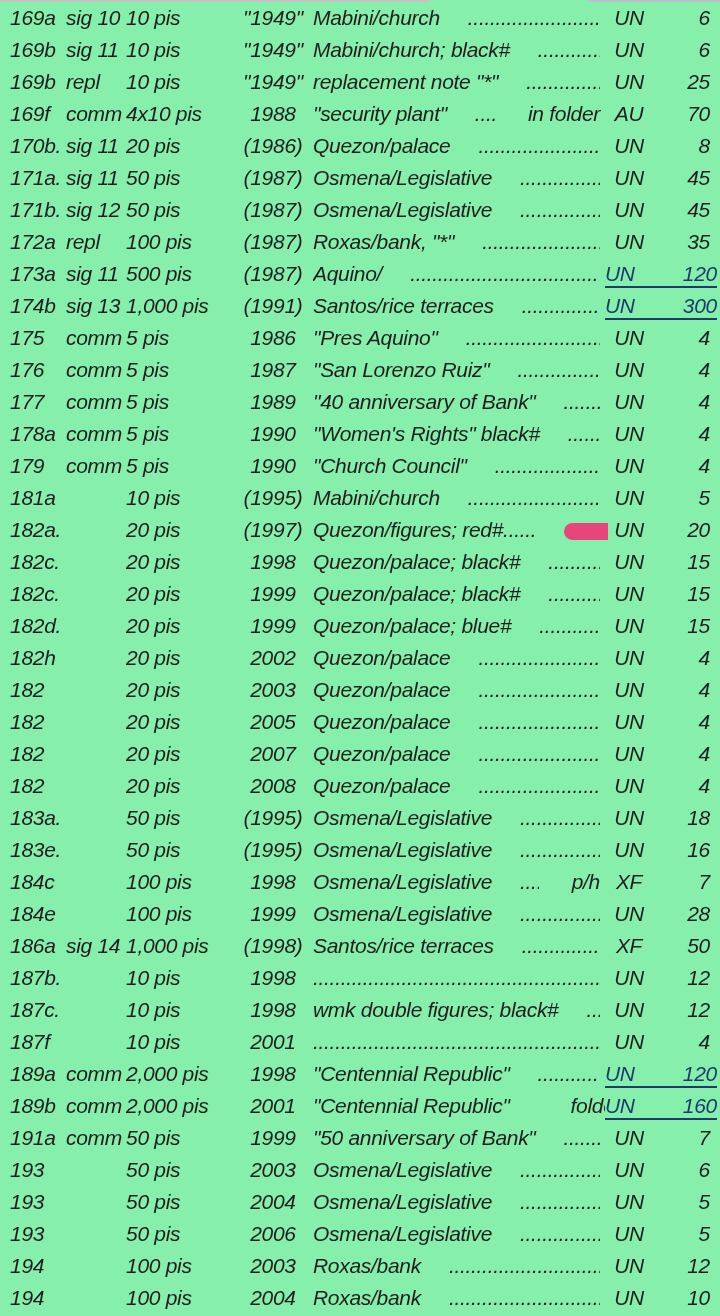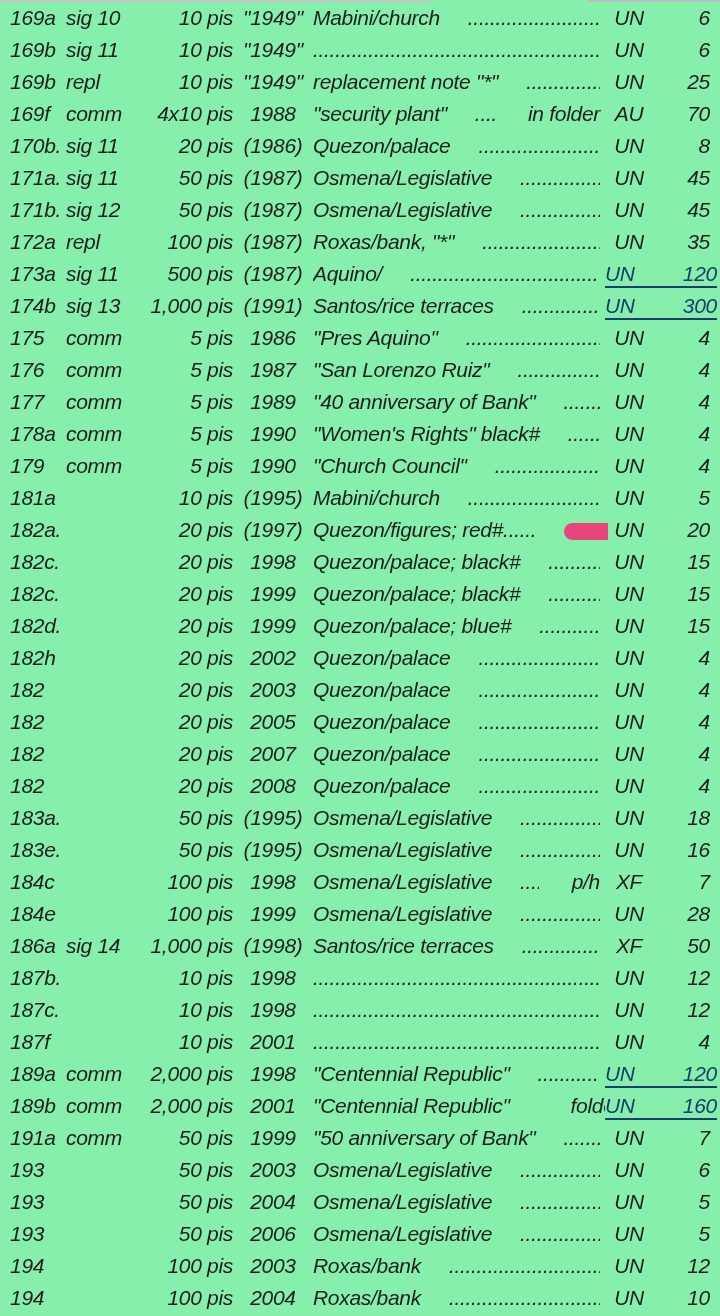--- a/index.html
+++ b/index.html
@@ -22,21 +22,21 @@
   #rows{position:absolute;top:2px;left:0;width:720px;}
   .row{
     display:flex;
     align-items:baseline;
     height:32px;
     line-height:31px;
     white-space:nowrap;
   }
   .c-cat{margin-left:10px;width:56px;flex:none;}
   .c-type{width:60px;flex:none;}
-  .c-denom{width:107px;flex:none;text-align:right;}
+  .c-denom{width:107px;flex:none;text-align:left;}
   .c-year{width:80px;flex:none;text-align:center;}
   .c-desc{
     width:295px;flex:none;
     display:flex;align-items:baseline;
     overflow:hidden;
     padding-right:8px;box-sizing:border-box;gap:28px;
   }
   .has-link .c-desc{width:292px;}
   .desc-text{flex:none;}
   .dots{flex:1 1 auto;overflow:hidden;white-space:nowrap;}
@@ -87,20 +87,21 @@
         </span>
         <span class="c-grade">UN</span>
         <span class="c-price">6</span>
       </div>
       <div class="row">
         <span class="c-cat">169b</span>
         <span class="c-type">sig 11</span>
         <span class="c-denom">10 pis</span>
         <span class="c-year">"1949"</span>
         <span class="c-desc">
+          <span class="desc-text">Mabini/church; black#</span>
           <span class="dots">................................................................................................</span>
         </span>
         <span class="c-grade">UN</span>
         <span class="c-price">6</span>
       </div>
       <div class="row">
         <span class="c-cat">169b</span>
         <span class="c-type">repl</span>
         <span class="c-denom">10 pis</span>
         <span class="c-year">"1949"</span>
@@ -452,20 +453,21 @@
         </span>
         <span class="c-grade">UN</span>
         <span class="c-price">12</span>
       </div>
       <div class="row">
         <span class="c-cat">187c.</span>
         <span class="c-type"></span>
         <span class="c-denom">10 pis</span>
         <span class="c-year">1998</span>
         <span class="c-desc">
+          <span class="desc-text">wmk double figures; black#</span>
           <span class="dots">................................................................................................</span>
         </span>
         <span class="c-grade">UN</span>
         <span class="c-price">12</span>
       </div>
       <div class="row">
         <span class="c-cat">187f</span>
         <span class="c-type"></span>
         <span class="c-denom">10 pis</span>
         <span class="c-year">2001</span>

